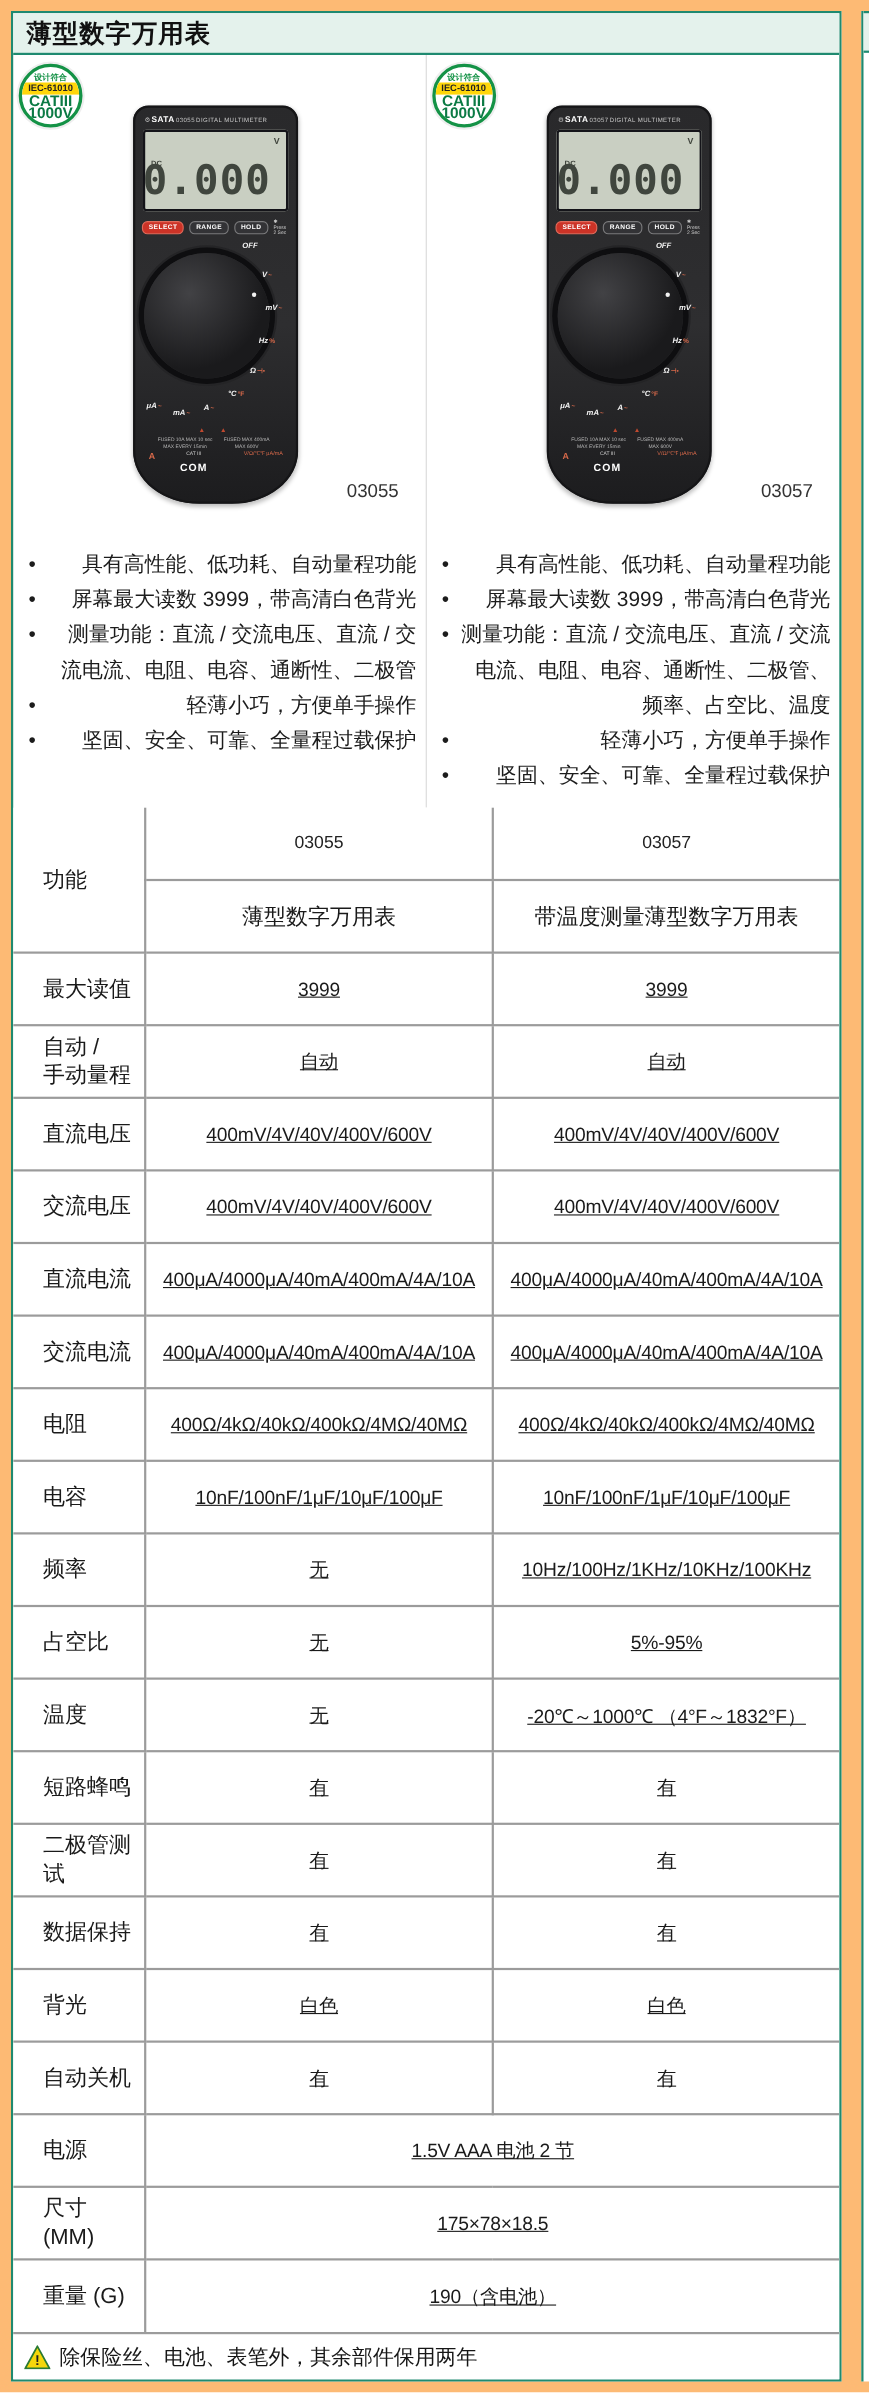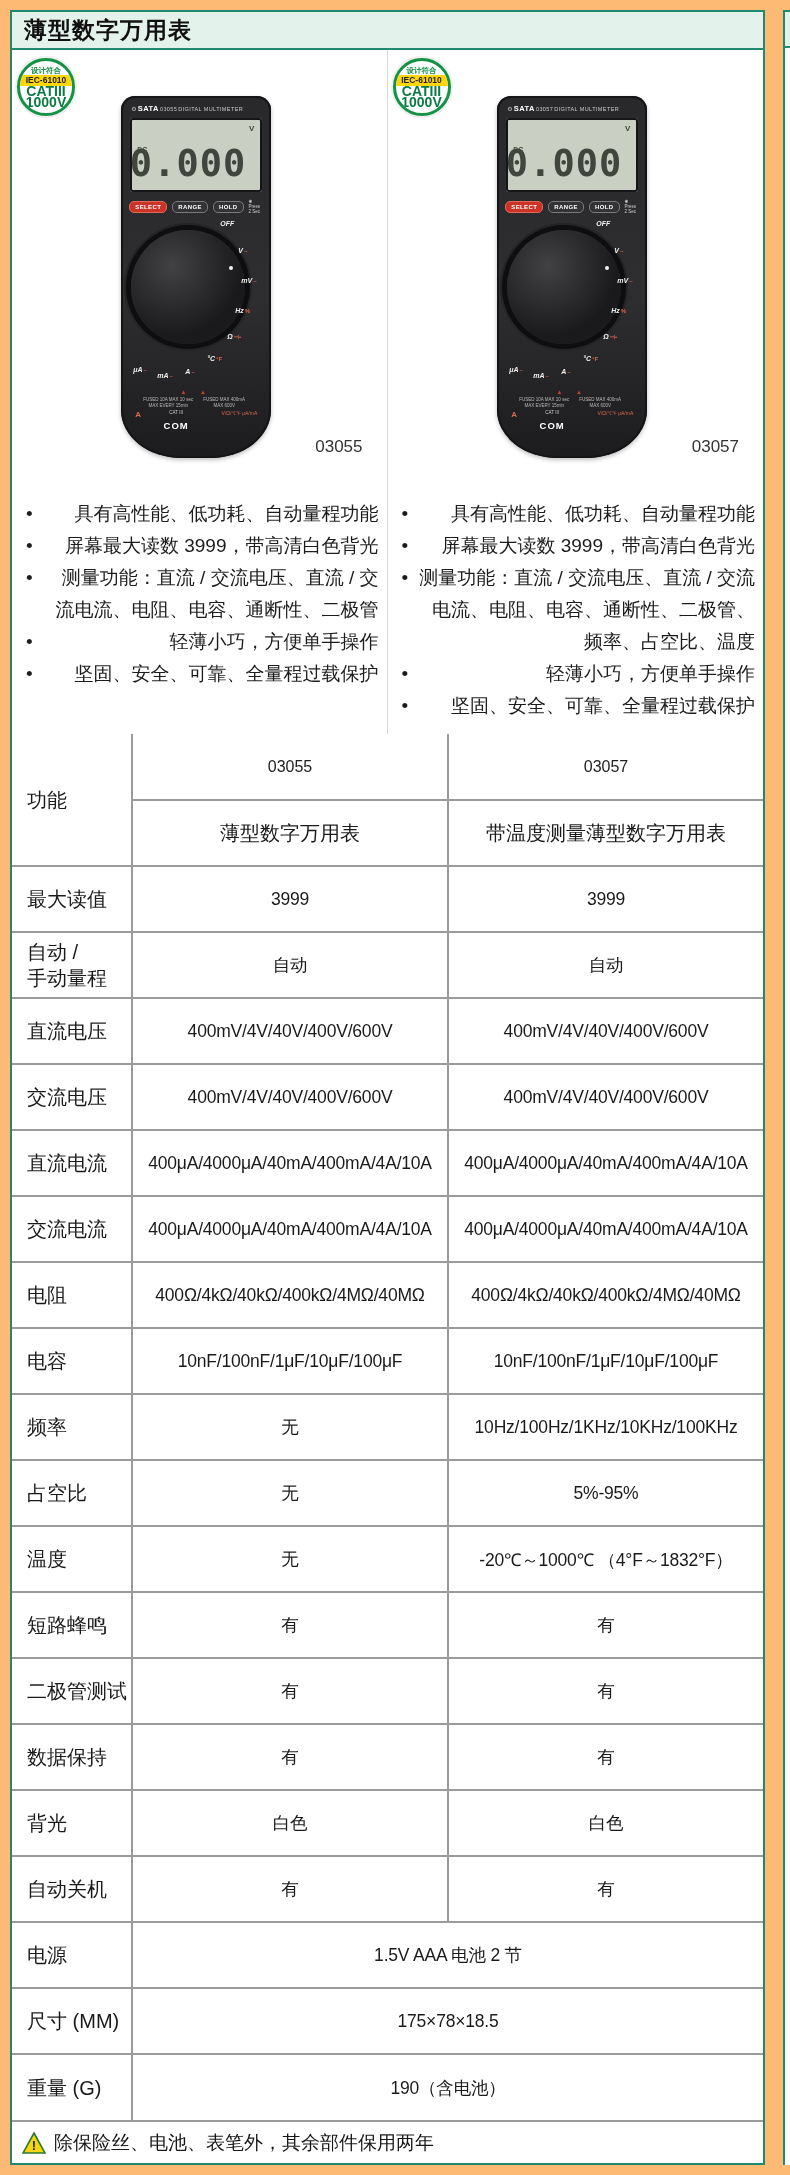--- a/index.html
+++ b/index.html
@@ -76,24 +76,24 @@
   .m-cat{display:block; font-size:4.5px; color:#cfcfcf; line-height:5px;}
   .m-com{font-size:9.5px; color:#fff; font-weight:bold; letter-spacing:1px;}
   .m-jack-v{font-size:5px; color:#d8694a; width:46px; line-height:6px; text-align:right;}
 
   
   .spec-wrap{height:1386px; overflow:hidden;}
   table.spec{width:100%; border-collapse:collapse; border:hidden; table-layout:fixed;}
   .spec tr{height:66px;}
   .spec th,.spec td{border:2px solid var(--grid); background:#fff;}
   .sp-label{font-size:20px; font-weight:normal; color:#1a1a1a; text-align:left;
-            padding-left:15px; white-space:pre-line; line-height:26px;}
+            padding-left:27px; white-space:pre-line; line-height:26px;}
   .sp-code{font-size:16px; color:#222; text-align:center;}
   .sp-name{font-size:20px; color:#1a1a1a; text-align:center;}
-  .sp-val{font-size:17.5px; color:#1a1a1a; text-align:center; letter-spacing:-0.2px;}
+  .sp-val{font-size:17.5px; color:#1a1a1a; text-align:center; letter-spacing:-0.2px;text-decoration:underline;}
 
   .footnote{flex:1; display:flex; align-items:center; gap:8px; padding-left:10px;
             border-top:2px solid var(--grid); background:#fff;}
   .footnote span{font-size:19px; color:#161616;}
   .warn-tri{flex:0 0 auto;}
 
   
   .edge{position:absolute; left:783px; top:10px; width:7px; height:2155px;
         border-left:2px solid var(--green); background:#fff;}
   .edge-head{height:38px; background:var(--hdrbg); border-top:2px solid var(--green);

